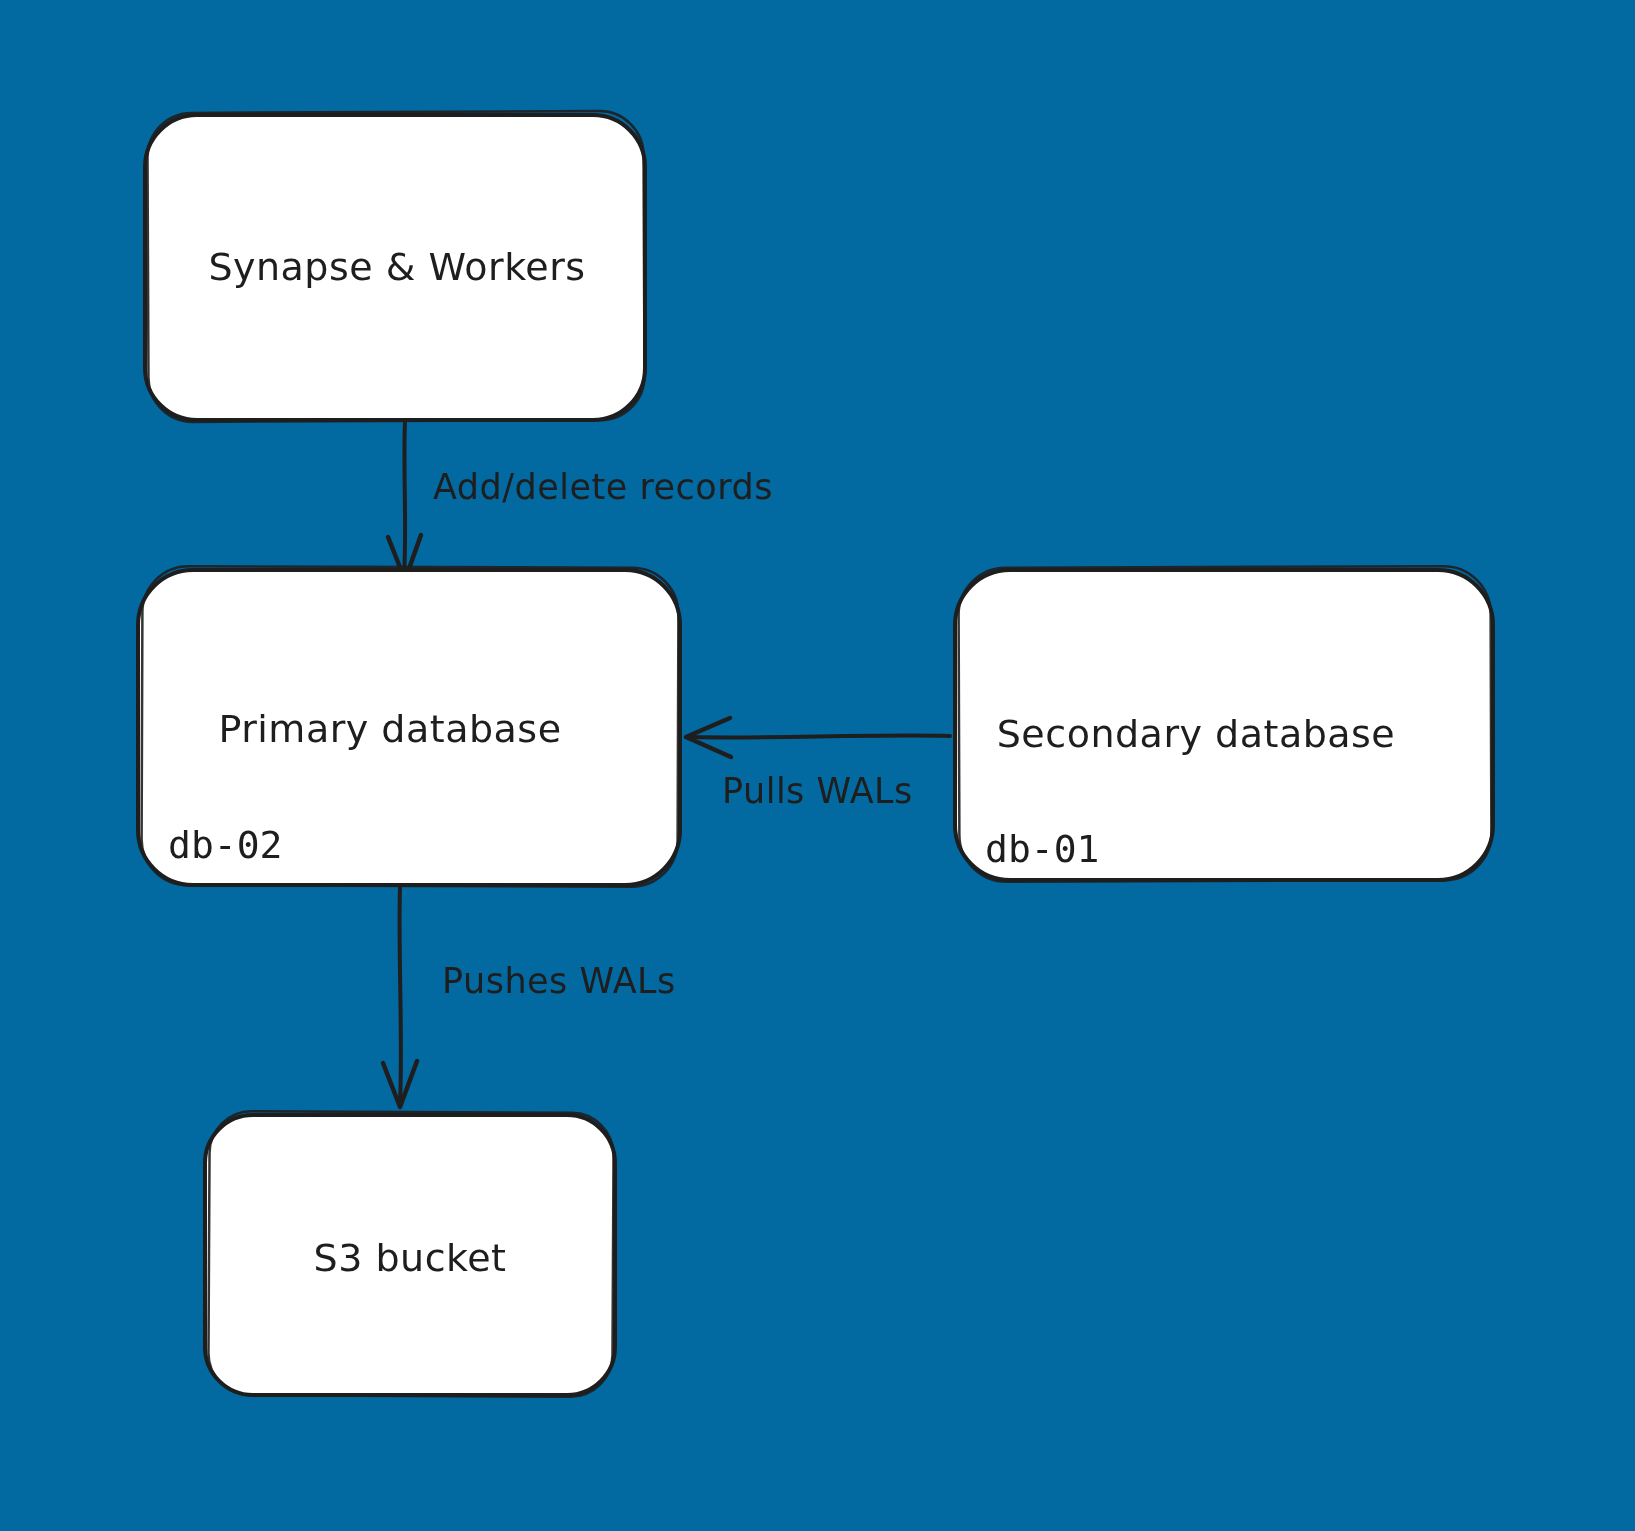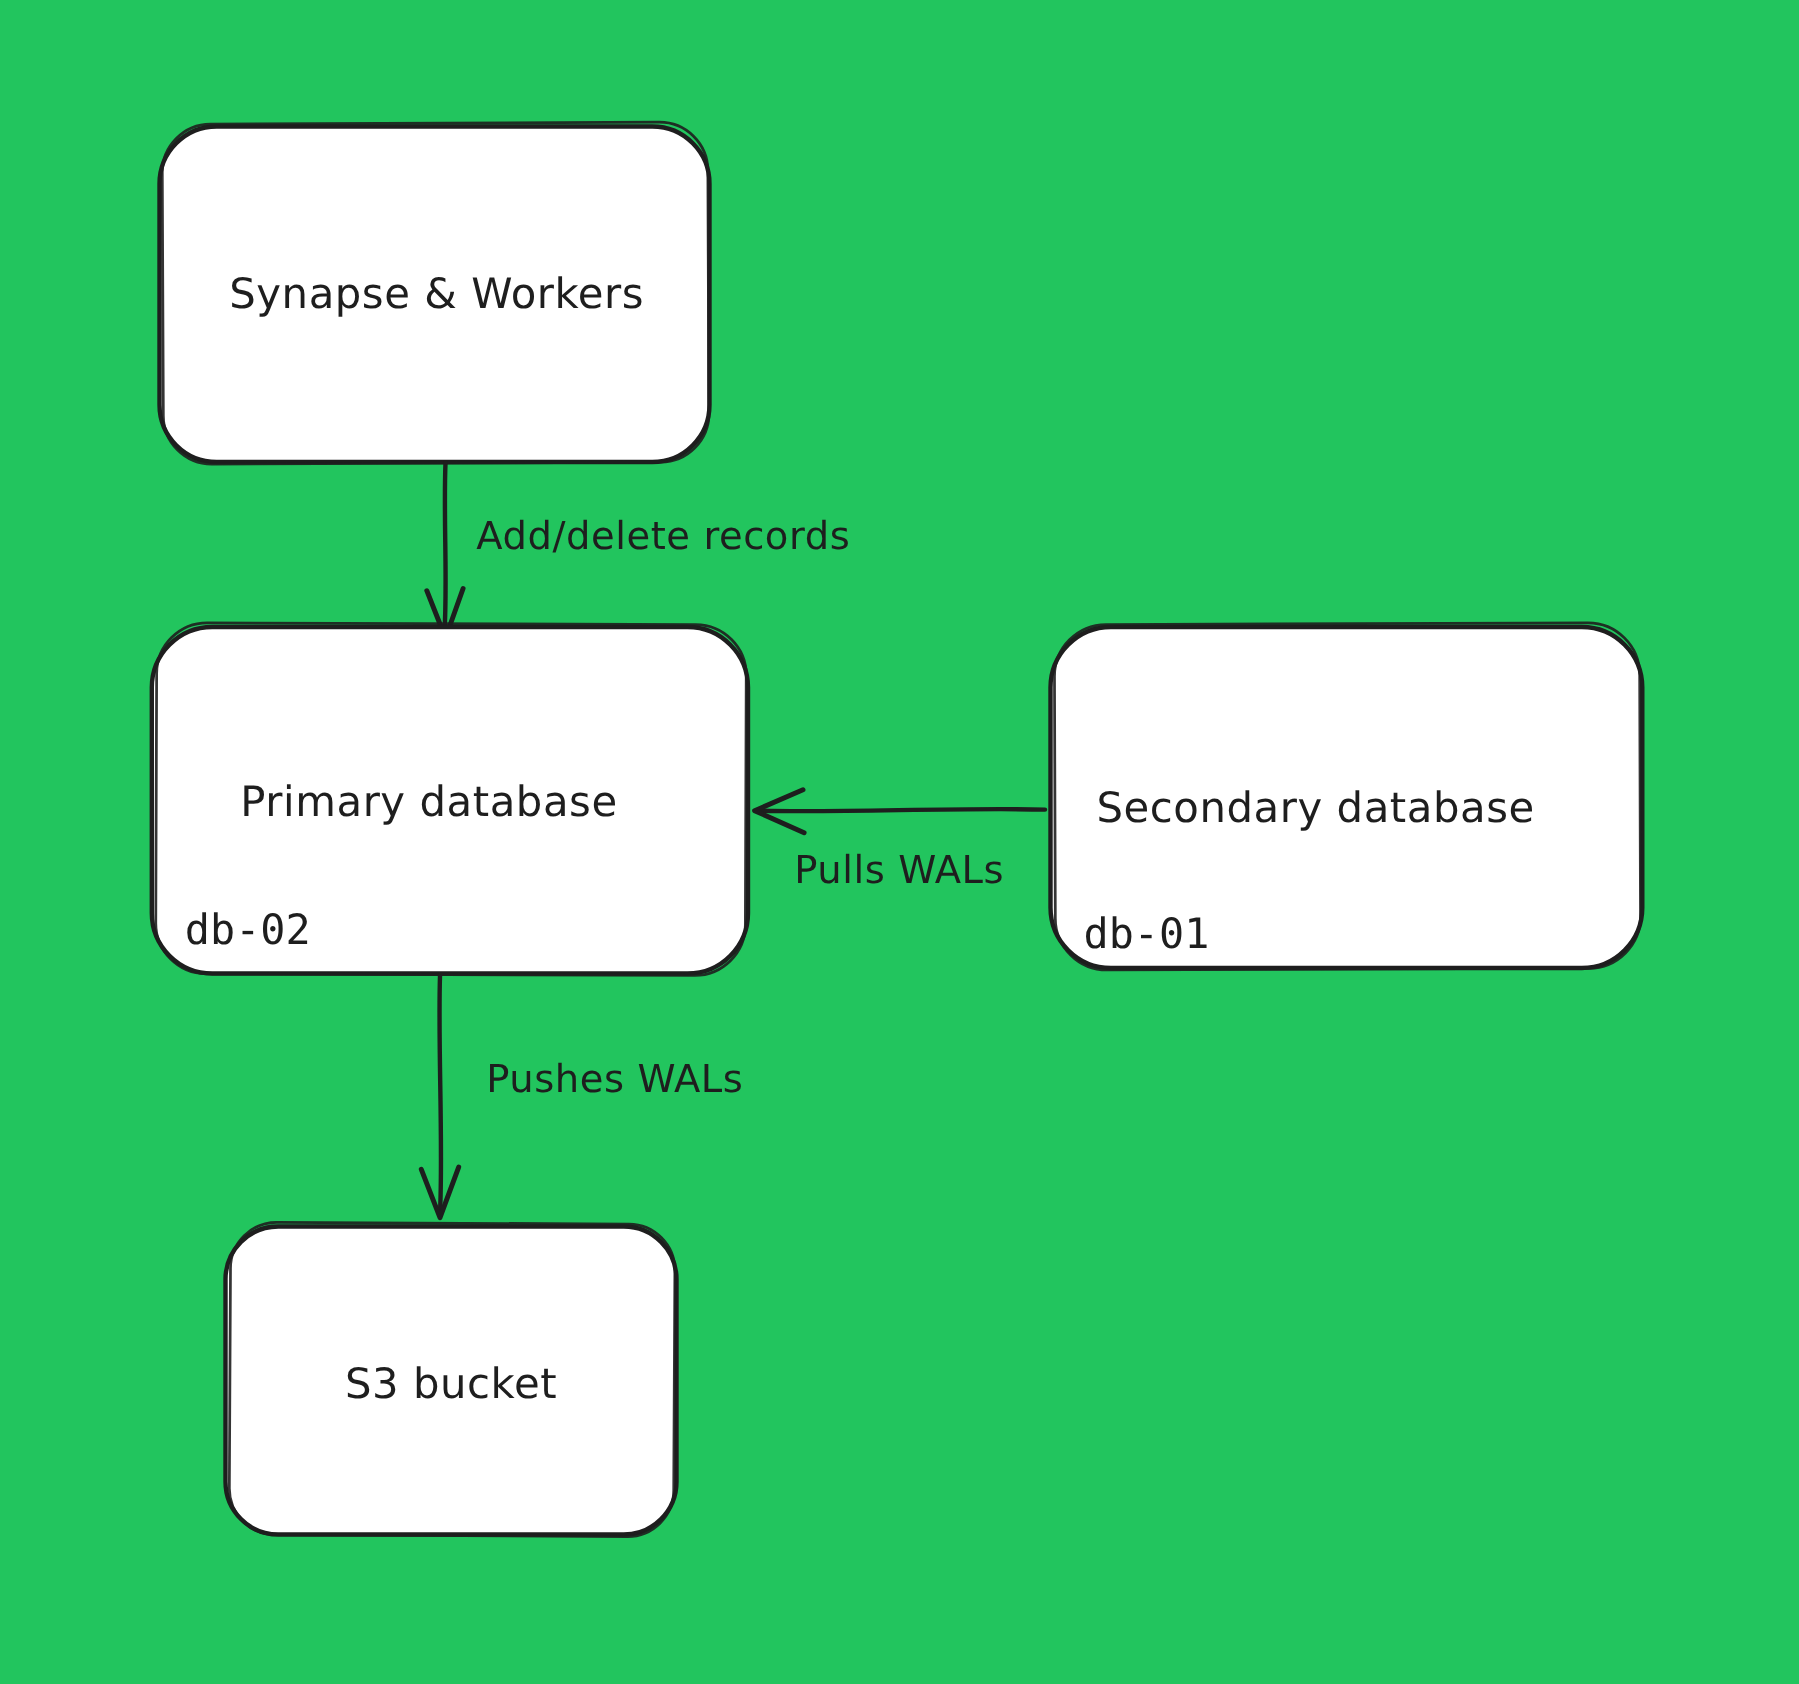--- a/index.html
+++ b/index.html
@@ -7,21 +7,21 @@
     padding: 0;
     background: #ffffff;
     width: 1635px;
     height: 1531px;
     overflow: hidden;
   }
   .canvas-wrap {
     position: relative;
     width: 1635px;
     height: 1531px;
-    background: #22c55e;
+    background: #0369a1;
   }
   svg { display: block; }
   .node-outline {
     fill: #ffffff;
     stroke: #1e1e1e;
     stroke-width: 4;
   }
   .node-outline2 {
     fill: none;
     stroke: #1e1e1e;

